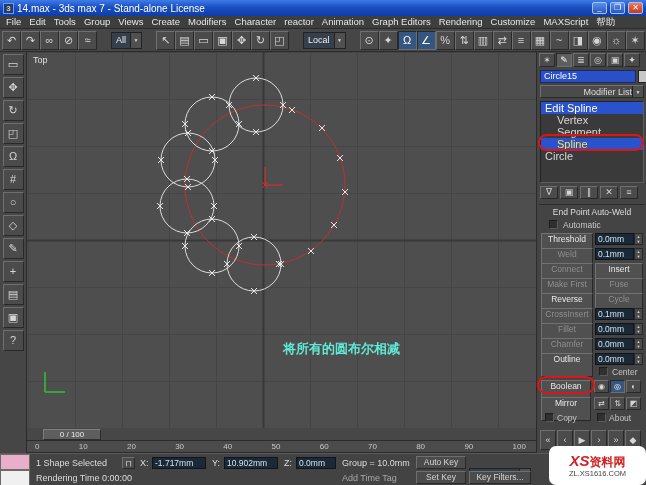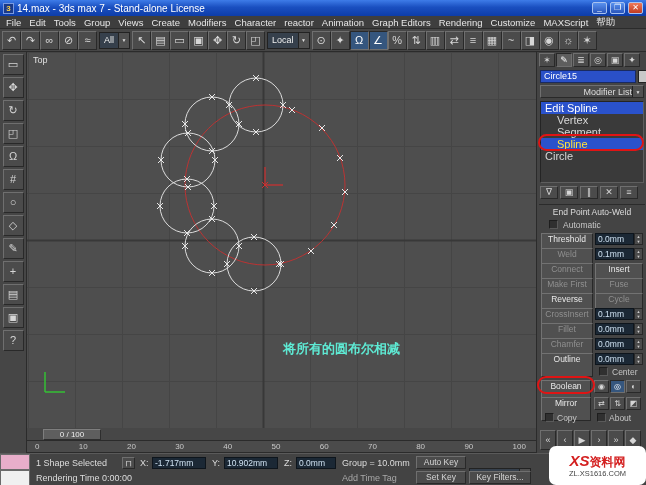--- a/index.html
+++ b/index.html
@@ -7,27 +7,27 @@
 #root{position:relative;width:646px;height:485px;background:#434343;font-family:"Liberation Sans","DejaVu Sans",sans-serif;font-size:10px;color:#ddd;overflow:hidden}
 .abs{position:absolute}
 .b3{background:#4b4b4b;border:1px solid;border-color:#6f6f6f #292929 #292929 #6f6f6f;color:#d6d6d6;text-align:center}
 
 #titlebar{left:0;top:0;width:646px;height:16px;display:flex;align-items:center;gap:3px;padding:0 3px;background:linear-gradient(180deg,#3e7ce8,#1a4fc0 45%,#0d3da8)}
 #appicon{width:11px;height:11px;background:#1a3a8a;border:1px solid #7a9ae0;color:#ffd040;font-size:8px;font-weight:bold;display:flex;align-items:center;justify-content:center}
 #title{flex:1;color:#fff;font-weight:normal;font-size:10px;white-space:nowrap;overflow:hidden}
 .wbtn{width:15px;height:12px;font-size:8px;line-height:10px;text-align:center;color:#fff;background:linear-gradient(180deg,#5a92ee,#2a56bc);border:1px solid #a8c2f0;border-radius:2px}
 .wbtn.close{background:linear-gradient(180deg,#ee7a5a,#c03a20)}
 
-#menubar{left:0;top:16px;width:646px;height:13px;background:#3e3e3e;border-bottom:1px solid #2b2b2b;display:flex;align-items:center;padding:0 2px}
+#menubar{left:0;top:16px;width:646px;height:13px;background:#3e3e3e;border-bottom:1px solid #2b2b2b;display:flex;padding:0 2px}
 .mitem{padding:0 4px;font-size:9.5px;color:#e6e6e6;white-space:nowrap}
 
 #toolbar{left:0;top:29px;width:646px;height:23px;background:#464646;border-bottom:1px solid #2b2b2b;display:flex;align-items:center;padding:0 2px}
 .tbtn{width:19px;height:19px;flex:0 0 19px;font-size:11px;line-height:17px}
 .tbtn.on{background:#35567e;border-color:#292929 #6f6f6f #6f6f6f #292929;color:#fff}
-.tdd{height:17px;background:#36404c;border:1px solid #222;color:#eee;font-size:9px;display:flex;align-items:center;margin:0 2px}
+.tdd{height:17px;background:#36404c;border:1px solid #222;color:#eee;font-size:9px;display:flex;align-items:center;margin:0 14px}
 .tdd .lab{padding:0 4px;white-space:nowrap}
 .dda{width:11px;height:100%;background:#505050;border-left:1px solid #222;display:flex;align-items:center;justify-content:center;flex:0 0 11px}
 .dda::before{content:"▼";font-size:5px;color:#ddd}
 
 #lefttb{left:0;top:52px;width:27px;height:401px;background:#464646;border-right:1px solid #2b2b2b;display:flex;flex-direction:column;align-items:center;padding-top:2px;gap:2px}
 .ltbtn{width:21px;height:21px;font-size:11px;line-height:19px;flex:0 0 21px}
 
 #viewport{left:27px;top:52px;width:509px;height:376px;background:#4e4e4e;outline:1px solid #2b2b2b}
 #vplabel{position:absolute;left:6px;top:3px;font-size:9px;color:#e0e0e0}
 #vpannot{position:absolute;left:256px;top:288px;font-size:13px;font-weight:bold;color:#5eead4;white-space:nowrap}

